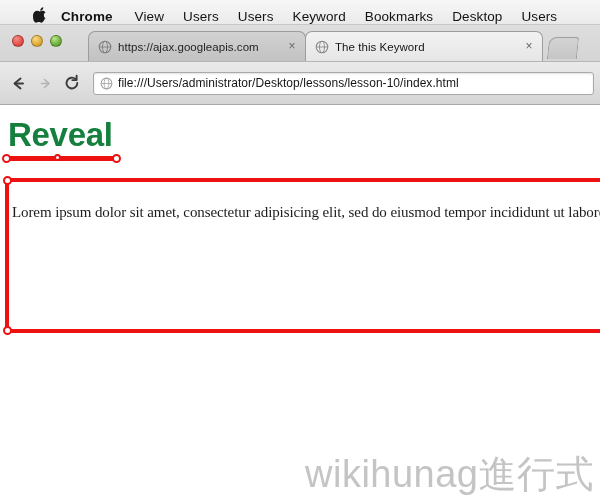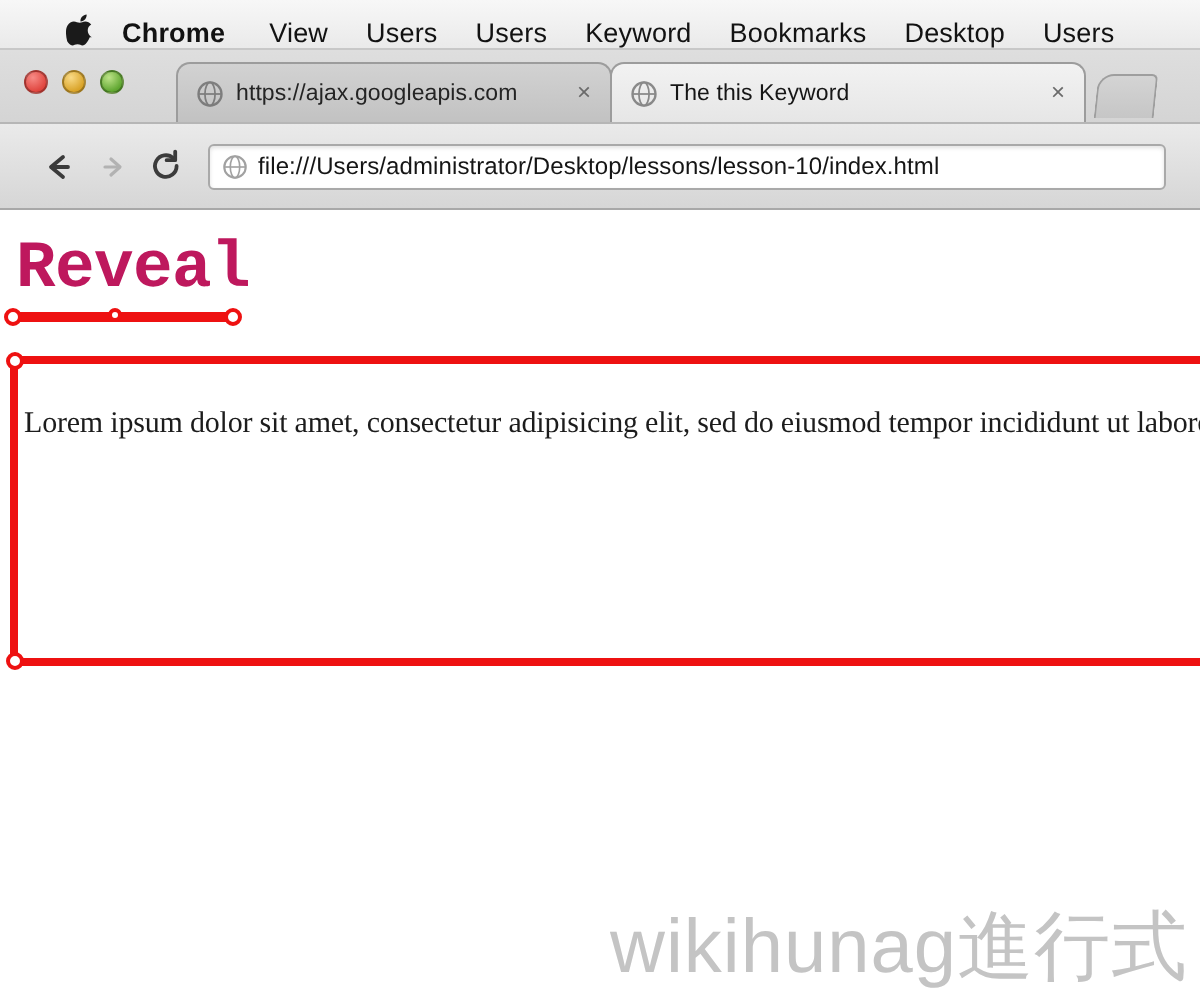--- a/index.html
+++ b/index.html
@@ -160,21 +160,21 @@
   .toolbar {
     position: absolute;
     top: 36px; left: 0;
     width: 600px;
     height: 43px;
     background: linear-gradient(to bottom, #eaeaea 0%, #d6d6d6 100%);
     border-top: 1px solid #b6b6b6;
     display: flex;
     align-items: center;
     box-sizing: border-box;
-    padding: 0 17px;
+    padding: 0 6px;
   }
   .nav-btn {
     width: 24px; height: 24px;
     flex: none;
     display: flex;
     align-items: center;
     justify-content: center;
     margin-right: 3px;
   }
   .omnibox {
@@ -214,25 +214,25 @@
     background: #ffffff;
     overflow: hidden;
   }
 
   .heading-wrap {
     position: absolute;
     left: 8px;
     top: 12px;
   }
   .heading {
-    font-family: Liberation Mono, monospace;
+    font-family: Liberation Sans, sans-serif;
     font-weight: bold;
     font-size: 33px;
     line-height: 34px;
-    color: #be185d;
+    color: #15803d;
     margin: 0;
     letter-spacing: -0.3px;
     text-align: right;
   }
 
   
   .sel-bar {
     position: absolute;
     left: -2px;
     top: 38px;

